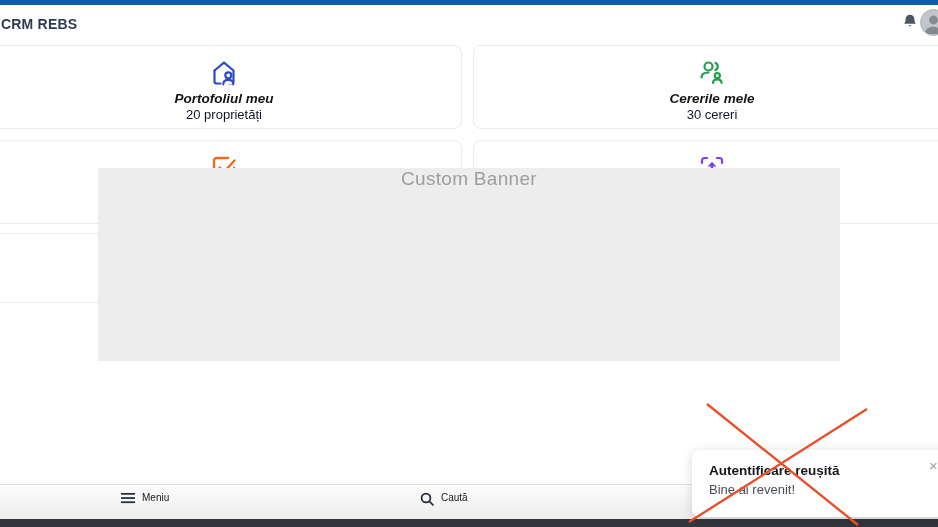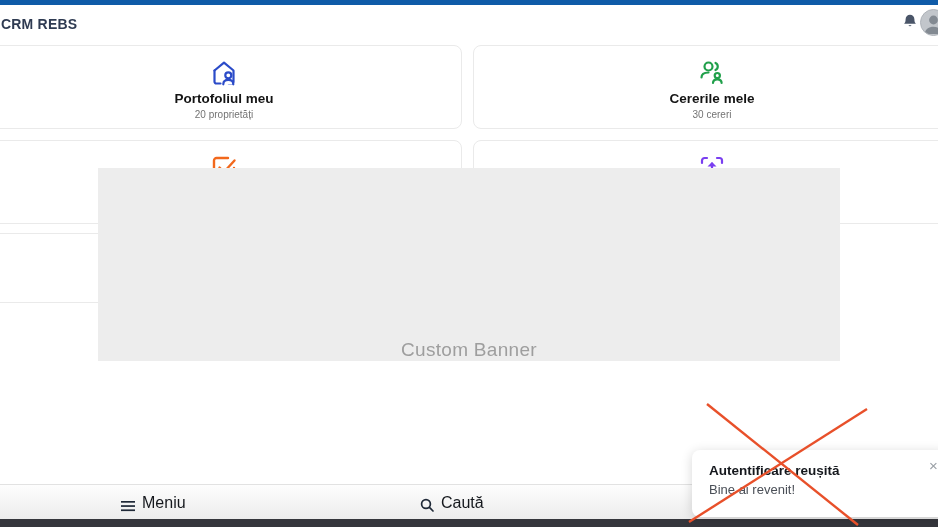--- a/index.html
+++ b/index.html
@@ -14,39 +14,39 @@
   .bell{position:absolute;left:901px;top:11px;width:18px;height:18px;z-index:3;cursor:pointer;}
   .avatar{position:absolute;left:920px;top:9px;width:25px;height:25px;border-radius:50%;
           background:#c2c6cb;overflow:hidden;z-index:3;border:1px solid #aeb3b9;}
   .avatar svg{display:block;}
 
   
   .card{position:absolute;background:#fff;border:1px solid #eaeaea;border-radius:8px;
         display:flex;flex-direction:column;align-items:center;box-sizing:border-box;
         padding-top:12px;z-index:1;cursor:pointer;}
   .card .ic{width:30px;height:30px;margin-bottom:3px;}
-  .card .t{font-size:13.5px;font-weight:700;color:#141414;line-height:15px;}
-  .card .s{font-size:10px;color:#737373;line-height:15px;margin-top:1px;}
+  .card .t{font-size:13.5px;font-weight:700;color:#141414;line-height:15px;font-style:italic;}
+  .card .s{font-size:13px;color:#0f172a;line-height:15px;margin-top:1px;}
   .card1{left:-14px;top:45px;width:476px;height:84px;}
   .card2{left:473px;top:45px;width:478px;height:84px;}
   .card3{left:-14px;top:140px;width:476px;height:84px;}
   .card4{left:473px;top:140px;width:478px;height:84px;}
   .card5{left:-14px;top:233px;width:476px;height:70px;}
 
   
   .banner{position:absolute;left:98px;top:168px;width:742px;height:193px;background:#ededed;
-          display:flex;align-items:flex-end;justify-content:center;z-index:2;}
+          display:flex;align-items:flex-start;justify-content:center;z-index:2;}
   .banner span{font-size:19px;color:#9e9e9e;letter-spacing:.3px;}
 
   
   .bottombar{position:absolute;left:0;top:484px;width:100%;height:35px;
              background:linear-gradient(#fdfdfd,#ececec);border-top:1px solid #e2e2e2;
              box-sizing:border-box;z-index:1;}
-  .bar-item{position:absolute;top:7px;display:flex;align-items:flex-end;gap:7px;cursor:pointer;
-            font-size:16px;font-weight:500;color:#15181d;height:20px;}
+  .bar-item{position:absolute;top:7px;display:flex;align-items:flex-start;gap:7px;cursor:pointer;
+            font-size:10px;font-weight:500;color:#15181d;height:20px;}
   .menu-btn{left:121px;}
   .search-btn{left:420px;}
 
   
   .darkstrip{position:absolute;left:0;top:519px;width:100%;height:8px;background:#35363c;z-index:1;}
 
   
   .toast{position:absolute;left:692px;top:450px;width:256px;height:67px;background:#ffffff;
          border-radius:8px;box-shadow:0 2px 12px rgba(0,0,0,.16);z-index:5;box-sizing:border-box;
          padding:13px 0 0 17px;}

